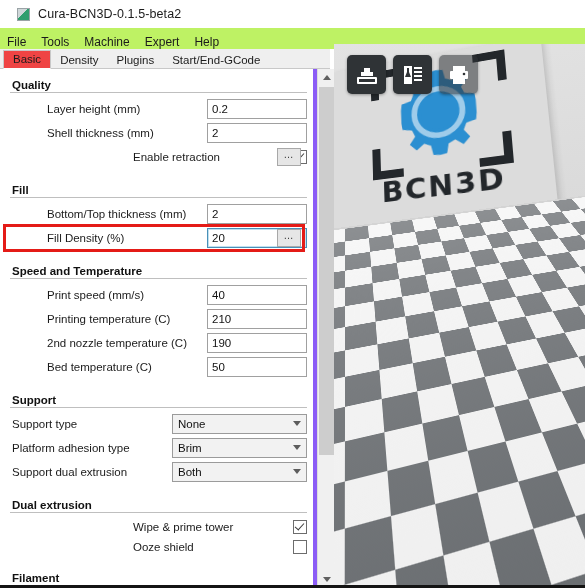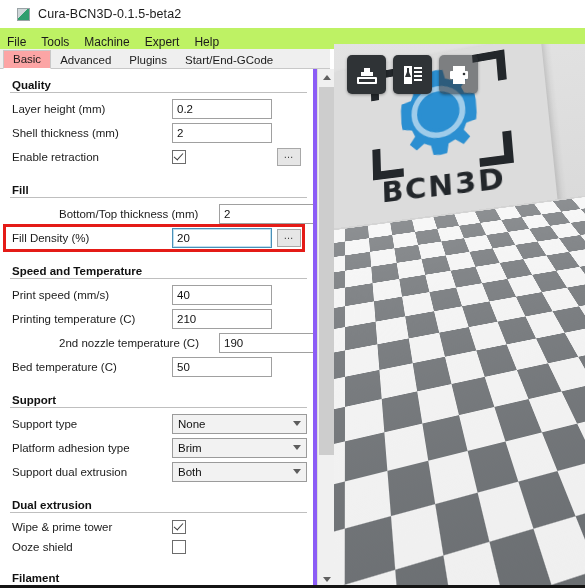--- a/index.html
+++ b/index.html
@@ -76,21 +76,21 @@
     font-size: 11.5px;
     color: #1b1b1b;
     padding: 2px 9px 3px 9px;
     white-space: nowrap;
     cursor: default;
     background: transparent;
     position: relative;
     top: 1px;
   }
   .tab.active {
-    background: #fca5a5;
+    background: #ef4444;
     border: 1px solid #c8c8c8;
     border-bottom: 1px solid #ffffff;
   }
 
   
   #settings-panel {
     position: absolute;
     left: 0; top: 69px;
     width: 317px;
     height: 519px;
@@ -113,20 +113,21 @@
     border-bottom: 1px solid #bfbfbf;
     margin-bottom: 4px;
   }
   .group-header.spaced { margin-top: 13px; }
 
   .row {
     display: flex;
     align-items: center;
     height: 24px;
     position: relative;
+    justify-content: flex-end;
   }
   .row-label {
     font-size: 11.5px;
     color: #1b1b1b;
     white-space: nowrap;
     padding-left: 2px;
     width: 162px;
     flex: none;
   }
   .row-label.wide { width: 162px; margin-left: 47px; }
@@ -369,21 +370,21 @@
   <div id="menubar">
     <div class="menu-item">File</div>
     <div class="menu-item">Tools</div>
     <div class="menu-item">Machine</div>
     <div class="menu-item">Expert</div>
     <div class="menu-item">Help</div>
   </div>
 
   <div id="tabbar">
     <div class="tab active">Basic</div>
-    <div class="tab">Advanced</div>
+    <div class="tab">Density</div>
     <div class="tab">Plugins</div>
     <div class="tab">Start/End-GCode</div>
   </div>
 
   <div id="settings-panel">
     <div id="settings-inner">
 
       <div class="group-header">Quality</div>
       <div class="row">
         <div class="row-label">Layer height (mm)</div>

